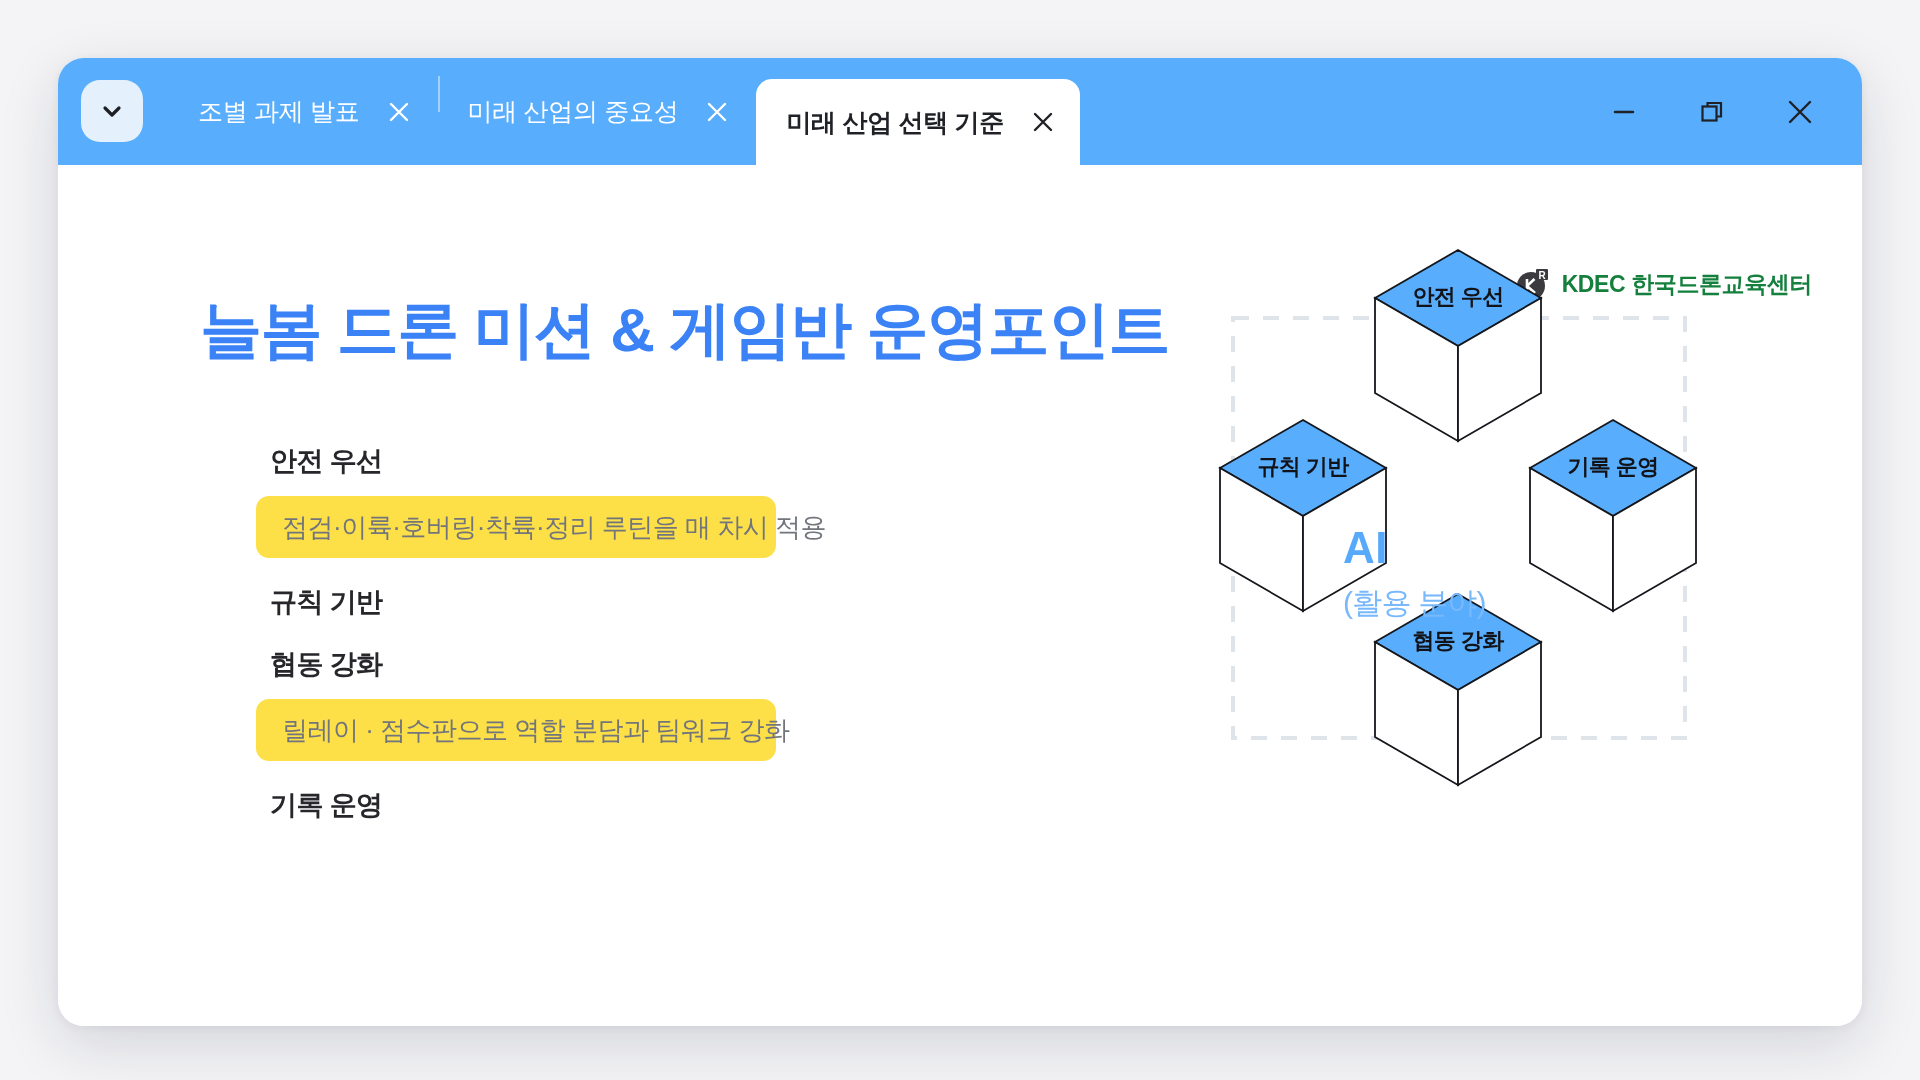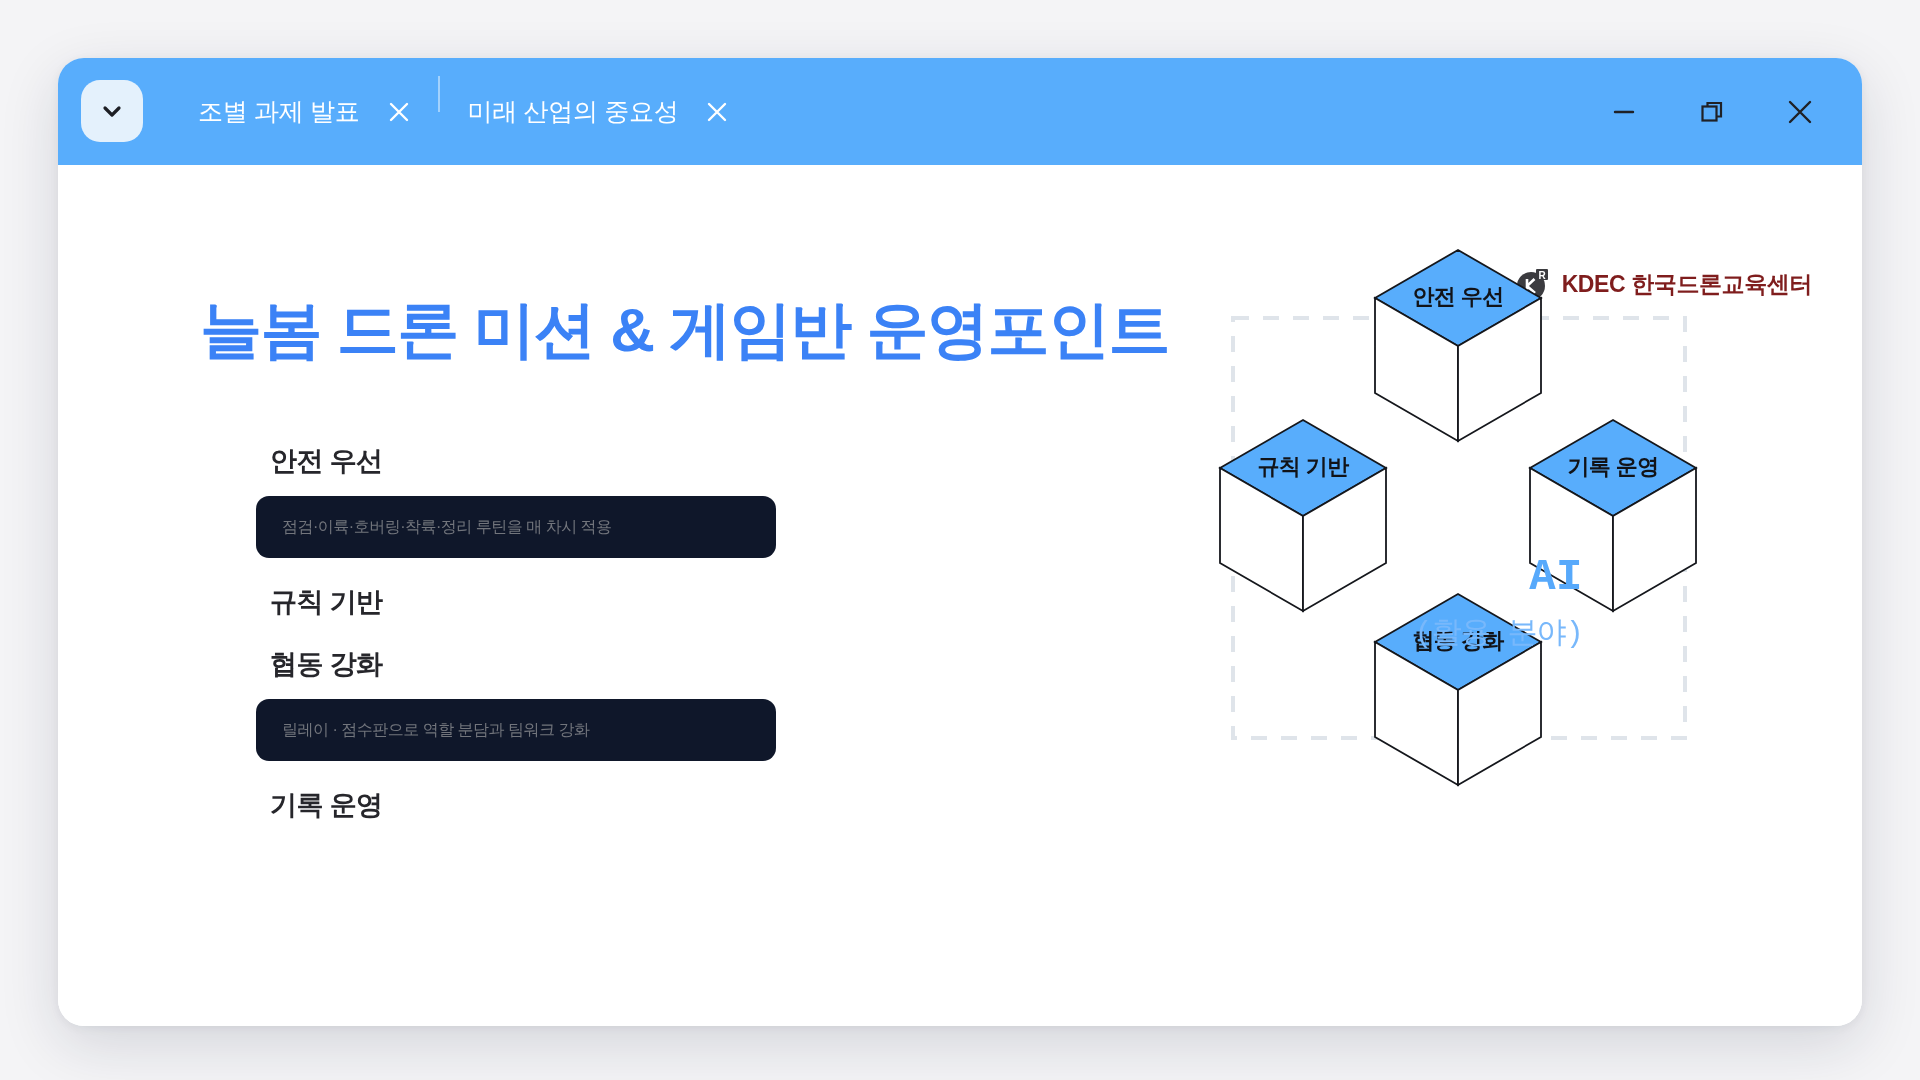--- a/index.html
+++ b/index.html
@@ -136,21 +136,21 @@
     right: 50px;
     top: 102px;
     display: flex;
     align-items: center;
     gap: 12px;
   }
   .logo-mark { width: 34px; height: 34px; display:block; }
   .logo-text {
     font-size: 23px;
     font-weight: 700;
-    color: #7f1d1d;
+    color: #15803d;
     letter-spacing: -0.4px;
     white-space: nowrap;
   }
 
   
   .slide-title {
     position: absolute;
     left: 142px;
     top: 123px;
     font-size: 62px;
@@ -170,50 +170,49 @@
   .point { margin-bottom: 26px; }
   .point-title {
     font-size: 27px;
     font-weight: 700;
     color: #26262b;
     letter-spacing: -0.6px;
     margin-bottom: 17px;
     padding-left: 14px;
   }
   .point-desc {
-    background: #0f172a;
+    background: #fde047;
     border-radius: 13px;
     height: 62px;
     display: flex;
     align-items: center;
     padding: 0 26px;
-    font-size: 16px;
+    font-size: 26px;
     color: #72757c;
     letter-spacing: -0.5px;
     white-space: nowrap;
   }
 
   
   .diagram {
     position: absolute;
     left: 1020px;
     top: 130px;
     width: 760px;
     height: 700px;
   }
   .diagram svg { display: block; }
 
   .center-label {
     position: absolute;
     left: 1285px;
-    top: 496px;
+    top: 467px;
     width: 240px;
-    text-align: right;
+    text-align: left;
     pointer-events: none;
-    font-family: Liberation Mono, monospace;
   }
   .center-ai {
     font-size: 44px;
     font-weight: 700;
     color: #57a9fb;
     line-height: 1.05;
     letter-spacing: 0.5px;
   }
   .center-sub {
     font-size: 30px;
@@ -259,20 +258,28 @@
 
       <div class="tab">
         <span class="tab-label">미래 산업의 중요성</span>
         <span class="tab-close">
           <svg width="26" height="26" viewBox="0 0 26 26">
             <path d="M5 5 L21 21 M21 5 L5 21" stroke="#ffffff" stroke-width="2.4" stroke-linecap="round"></path>
           </svg>
         </span>
       </div>
 
+      <div class="tab active">
+        <span class="tab-label">미래 산업 선택 기준</span>
+        <span class="tab-close">
+          <svg width="26" height="26" viewBox="0 0 26 26">
+            <path d="M5 5 L21 21 M21 5 L5 21" stroke="#1f2126" stroke-width="2.4" stroke-linecap="round"></path>
+          </svg>
+        </span>
+      </div>
 
     </div>
 
     <div class="win-controls">
       <div class="win-btn">
         <span>
           <svg width="30" height="30" viewBox="0 0 30 30">
             <path d="M6 15 H24" stroke="#1f2126" stroke-width="2.4" stroke-linecap="round"></path>
           </svg>
         </span>

